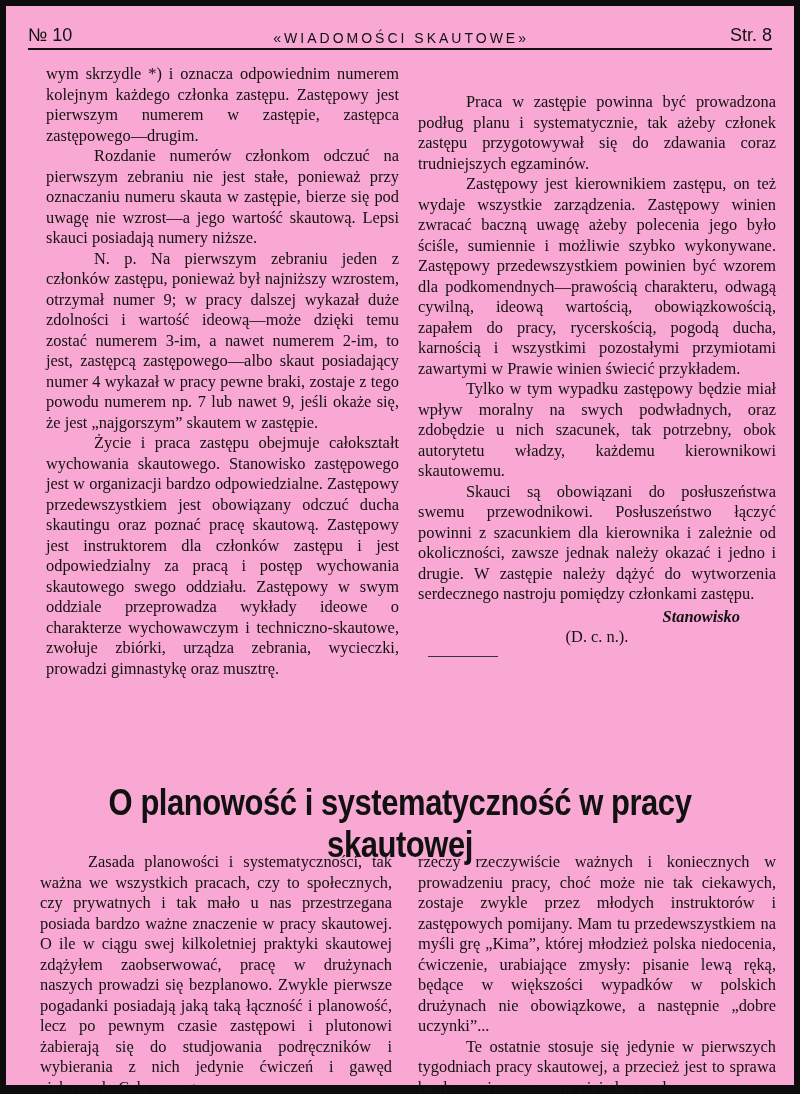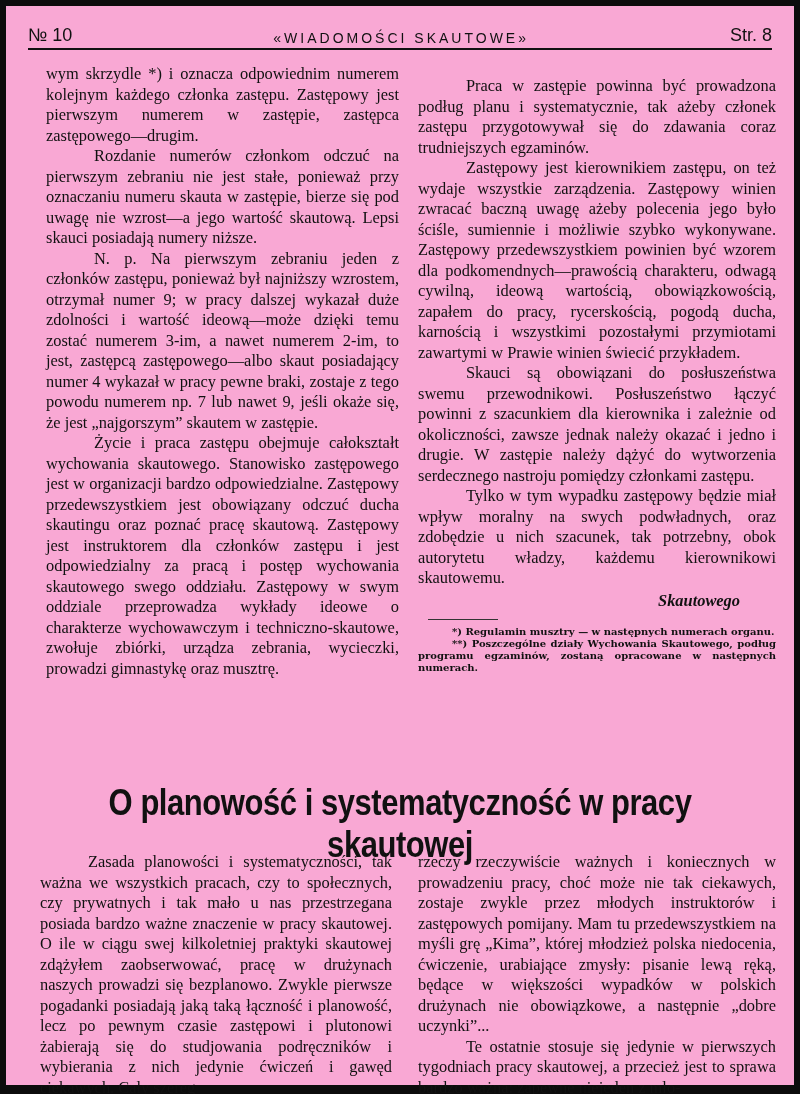--- a/index.html
+++ b/index.html
@@ -26,21 +26,21 @@
     border-top: 2px solid #111;
   }
   .col {
     position: absolute;
     font-size: 16.4px; line-height: 20.5px;
     text-align: justify;
   }
   .col p { margin: 0; text-indent: 0; }
   .col p.ind { text-indent: 48px; }
   .col-left-top { left: 26px; top: 58px; width: 353px; margin-left: 14px; }
-  .col-right-top { left: 412px; top: 70px; width: 358px; }
+  .col-right-top { left: 412px; top: 86px; width: 358px; }
   .signature {
     text-align: right; font-style: italic; font-weight: bold;
     font-family: "Liberation Serif", serif; margin-top: 2px; padding-right: 36px;
   }
   .dcn { text-align: center; margin-top: 0px; }
   .fn-rule { width: 70px; border-top: 1px solid #333; margin: 8px 0 6px 10px; }
   .footnotes {
     font-size: 10px; line-height: 12px; font-weight: bold;
     font-family: "DejaVu Serif", serif;
     text-align: justify;
@@ -71,29 +71,26 @@
       <p>wym skrzydle *) i oznacza odpowiednim numerem kolejnym każdego członka zastępu. Zastępowy jest pierwszym numerem w zastępie, zastępca zastępowego—drugim.</p>
       <p class="ind">Rozdanie numerów członkom odczuć na pierwszym zebraniu nie jest stałe, ponieważ przy oznaczaniu numeru skauta w zastępie, bierze się pod uwagę nie wzrost—a jego wartość skautową. Lepsi skauci posiadają numery niższe.</p>
       <p class="ind">N. p. Na pierwszym zebraniu jeden z członków zastępu, ponieważ był najniższy wzrostem, otrzymał numer 9; w pracy dalszej wykazał duże zdolności i wartość ideową—może dzięki temu zostać numerem 3-im, a nawet numerem 2-im, to jest, zastępcą zastępowego—albo skaut posiadający numer 4 wykazał w pracy pewne braki, zostaje z tego powodu numerem np. 7 lub nawet 9, jeśli okaże się, że jest „najgorszym” skautem w zastępie.</p>
       <p class="ind">Życie i praca zastępu obejmuje całokształt wychowania skautowego. Stanowisko zastępowego jest w organizacji bardzo odpowiedzialne. Zastępowy przedewszystkiem jest obowiązany odczuć ducha skautingu oraz poznać pracę skautową. Zastępowy jest instruktorem dla członków zastępu i jest odpowiedzialny za pracą i postęp wychowania skautowego swego oddziału. Zastępowy w swym oddziale przeprowadza wykłady ideowe o charakterze wychowawczym i techniczno-skautowe, zwołuje zbiórki, urządza zebrania, wycieczki, prowadzi gimnastykę oraz musztrę.</p>
     </div>
 
   <div class="col col-right-top">
     <div>
         <p class="ind">Praca w zastępie powinna być prowadzona podług planu i systematycznie, tak ażeby członek zastępu przygotowywał się do zdawania coraz trudniejszych egzaminów.</p>
         <p class="ind">Zastępowy jest kierownikiem zastępu, on też wydaje wszystkie zarządzenia. Zastępowy winien zwracać baczną uwagę ażeby polecenia jego było ściśle, sumiennie i możliwie szybko wykonywane. Zastępowy przedewszystkiem powinien być wzorem dla podkomendnych—prawością charakteru, odwagą cywilną, ideową wartością, obowiązkowością, zapałem do pracy, rycerskością, pogodą ducha, karnością i wszystkimi pozostałymi przymiotami zawartymi w Prawie winien świecić przykładem.</p>
+        <p class="ind">Tylko w tym wypadku zastępowy będzie miał wpływ moralny na swych podwładnych, oraz zdobędzie u nich szacunek, tak potrzebny, obok autorytetu władzy, każdemu kierownikowi skautowemu.</p>
         <p class="ind">Skauci są obowiązani do posłuszeństwa swemu przewodnikowi. Posłuszeństwo łączyć powinni z szacunkiem dla kierownika i zależnie od okoliczności, zawsze jednak należy okazać i jedno i drugie. W zastępie należy dążyć do wytworzenia serdecznego nastroju pomiędzy członkami zastępu.</p>
-        <p class="ind">Tylko w tym wypadku zastępowy będzie miał wpływ moralny na swych podwładnych, oraz zdobędzie u nich szacunek, tak potrzebny, obok autorytetu władzy, każdemu kierownikowi skautowemu.</p>
       </div>
-    <div class="signature">Skautowego</div>
+    <div class="signature">Stanowisko</div>
+    <div class="dcn">(D. c. n.).</div>
     <div class="fn-rule"></div>
-    <div class="footnotes">
-        <p class="ind">*) Regulamin musztry — w następnych numerach organu.</p>
-        <p class="ind">**) Poszczególne działy Wychowania Skautowego, podług programu egzaminów, zostaną opracowane w następnych numerach.</p>
-      </div>
   </div>
 
   <div class="article-title">O planowość i systematyczność w pracy skautowej</div>
 
   <div class="col col-left-bot">
       <p class="ind">Zasada planowości i systematyczności, tak ważna we wszystkich pracach, czy to społecznych, czy prywatnych i tak mało u nas przestrzegana posiada bardzo ważne znaczenie w pracy skautowej. O ile w ciągu swej kilkoletniej praktyki skautowej zdążyłem zaobserwować, pracę w drużynach naszych prowadzi się bezplanowo. Zwykle pierwsze pogadanki posiadają jaką taką łączność i planowość, lecz po pewnym czasie zastępowi i plutonowi żabierają się do studjowania podręczników i wybierania z nich jedynie ćwiczeń i gawęd ciekawych. Cały szereg</p>
     </div>
   <div class="col col-right-bot">
       <p>rzeczy rzeczywiście ważnych i koniecznych w prowadzeniu pracy, choć może nie tak ciekawych, zostaje zwykle przez młodych instruktorów i zastępowych pomijany. Mam tu przedewszystkiem na myśli grę „Kima”, której młodzież polska niedocenia, ćwiczenie, urabiające zmysły: pisanie lewą ręką, będące w większości wypadków w polskich drużynach nie obowiązkowe, a następnie „dobre uczynki”...</p>
       <p class="ind">Te ostatnie stosuje się jedynie w pierwszych tygodniach pracy skautowej, a przecież jest to sprawa bardzo ważna: zapewne niejeden z mło-</p>

